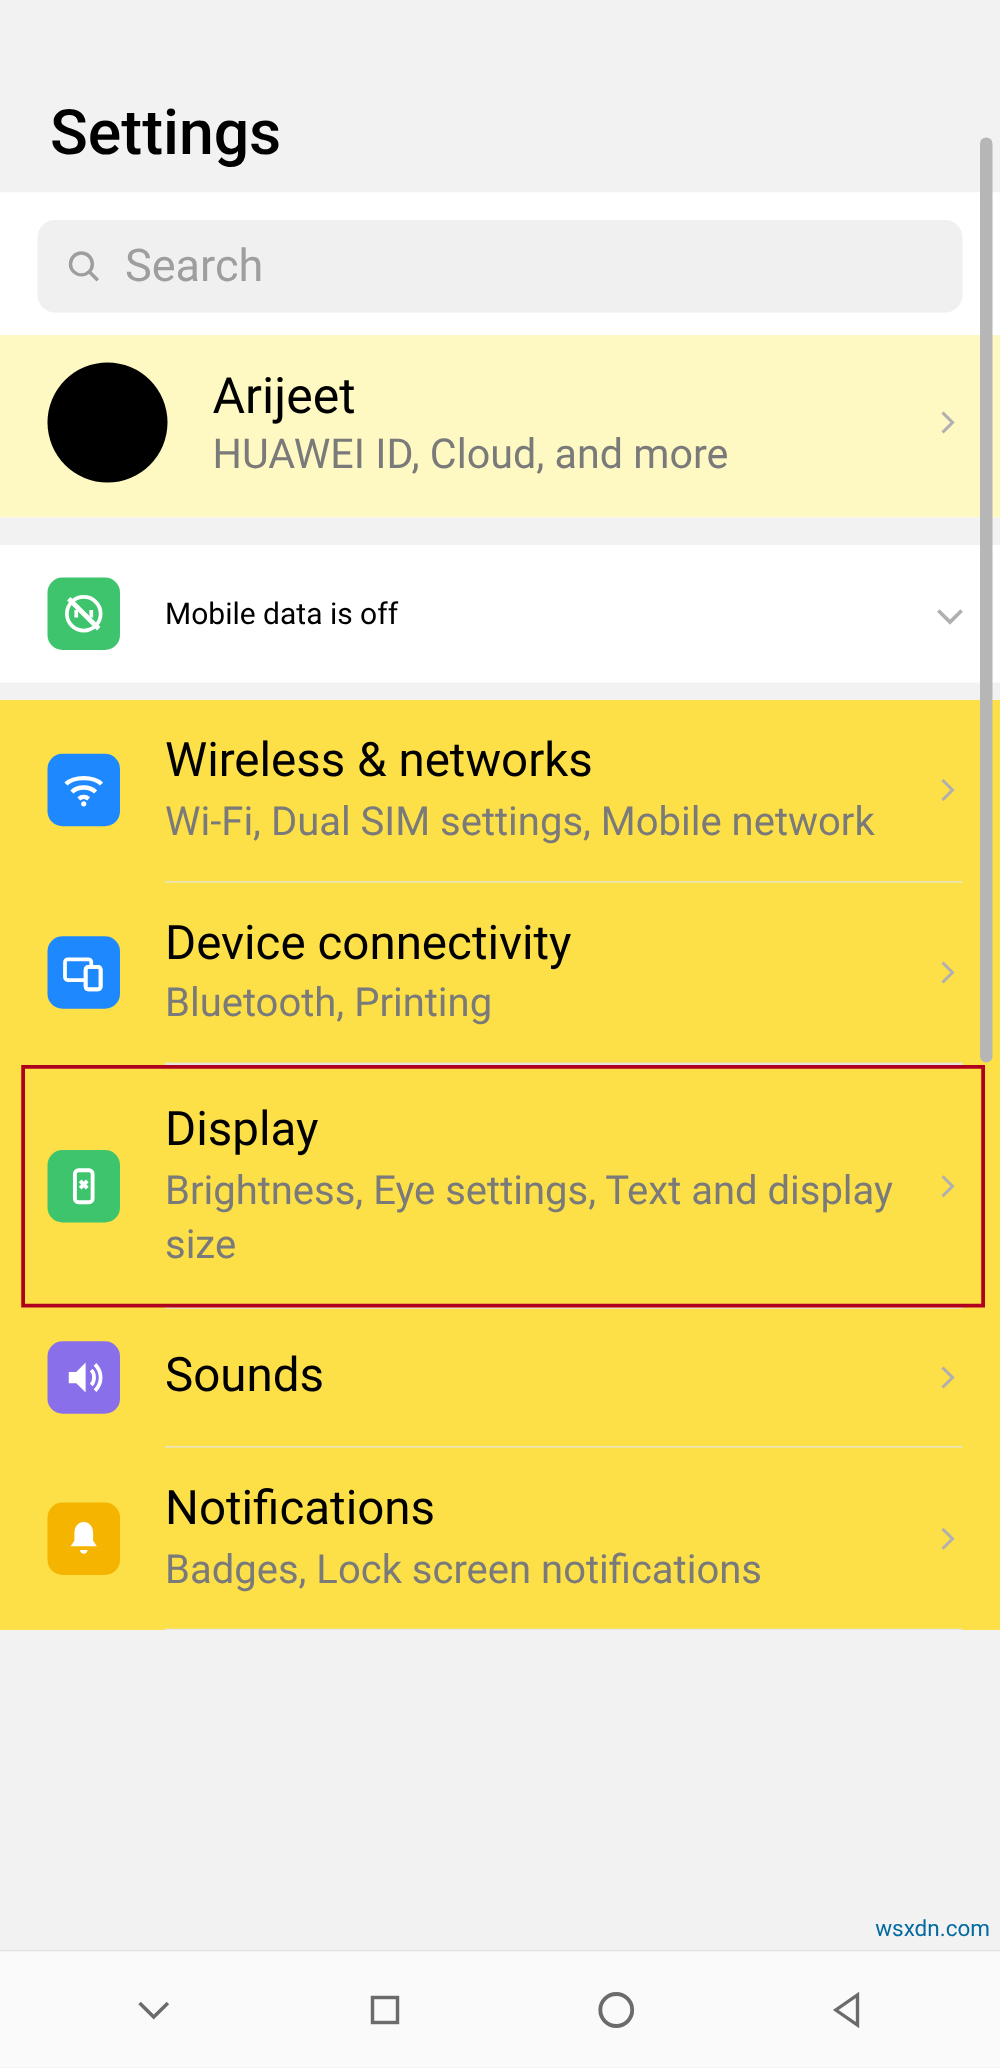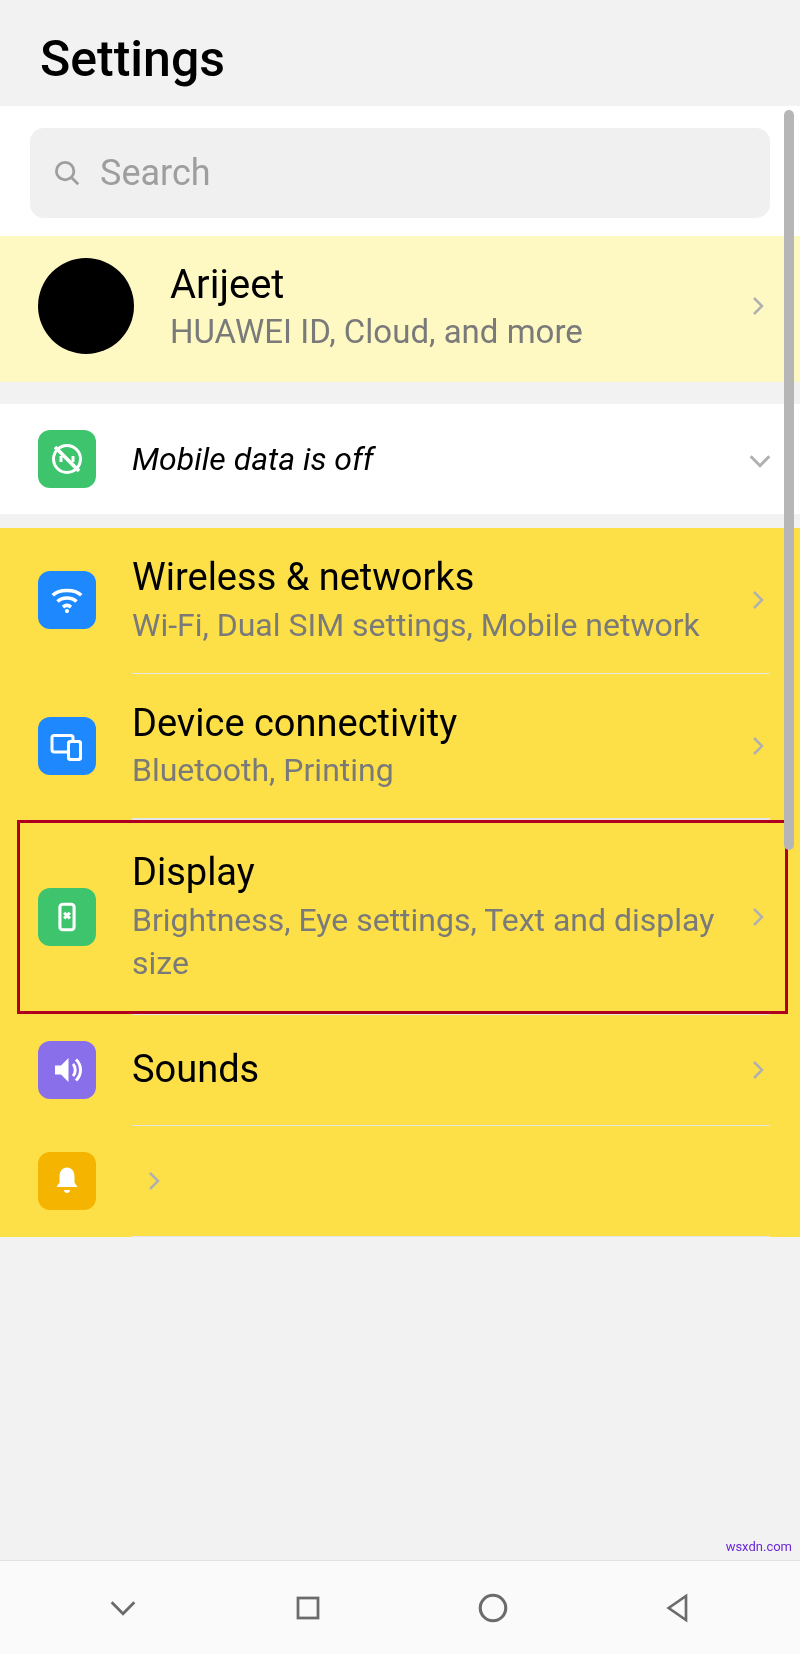--- a/index.html
+++ b/index.html
@@ -7,37 +7,38 @@
     font-family: -apple-system, BlinkMacSystemFont, "Segoe UI", Roboto, Helvetica, Arial, sans-serif;
     background: #f2f2f2;
     width: 800px;
     height: 1654px;
     position: relative;
     overflow: hidden;
   }
   .header {
     padding: 30px 40px 18px 40px;
     background: #f2f2f2;
+    margin-top: 48px;
   }
   .header-title {
     font-size: 50px;
     font-weight: 500;
     color: #000;
   }
   .content {
     background: #fff;
   }
   .search-wrapper {
     background: #fff;
     padding: 22px 30px 18px 30px;
   }
   .search-box {
     background: #f0f0f0;
     border-radius: 14px;
-    height: 90px;
+    height: 74px;
     display: flex;
     align-items: center;
     padding: 0 22px;
   }
   .search-icon {
     width: 30px;
     height: 30px;
     margin-right: 18px;
     flex-shrink: 0;
   }
@@ -98,23 +99,22 @@
     height: 58px;
     border-radius: 12px;
     flex-shrink: 0;
     margin-right: 36px;
     display: flex;
     align-items: center;
     justify-content: center;
   }
   .data-label {
     flex: 1;
-    font-size: 32px;
+    font-size: 24px;
     color: #000;
-    font-style: italic;
   }
   .list-section {
     background: #fde047;
   }
   .list-item {
     display: flex;
     align-items: center;
     padding: 26px 30px 26px 38px;
     position: relative;
   }
@@ -182,22 +182,22 @@
     width: 44px;
     height: 44px;
     display: flex;
     align-items: center;
     justify-content: center;
   }
   .watermark {
     position: absolute;
     right: 8px;
     bottom: 100px;
-    font-size: 13px;
-    color: #6d28d9;
+    font-size: 18px;
+    color: #0369a1;
   }
   .bg-green { background: #3ec46d; }
   .bg-blue  { background: #1e88ff; }
   .bg-purple{ background: #8a6fea; }
   .bg-yellow{ background: #f5b400; }
 </style>
 </head>
 <body>
 
 <div class="header">
@@ -336,20 +336,24 @@
     </div>
     <div class="divider"></div>
 
     <div class="list-item">
       <div class="item-icon bg-yellow">
         <svg viewBox="0 0 24 24" width="36" height="36" fill="#fff">
           <path d="M12 3 C9 3 7 5.5 7 9 L7 13 L5 16 L19 16 L17 13 L17 9 C17 5.5 15 3 12 3 Z"></path>
           <path d="M10 18 C10 19.3 10.9 20 12 20 C13.1 20 14 19.3 14 18 Z"></path>
         </svg>
       </div>
+      <div class="item-text">
+        <div class="item-title">Notifications</div>
+        <div class="item-sub">Badges, Lock screen notifications</div>
+      </div>
       <span class="chevron">
         <svg viewBox="0 0 24 24" width="24" height="24" fill="none" stroke="#b0b0b0" stroke-width="2.5">
             <polyline points="8 4 16 12 8 20"></polyline>
           </svg>
       </span>
     </div>
     <div class="divider"></div>
 
   </div>
 </div>

